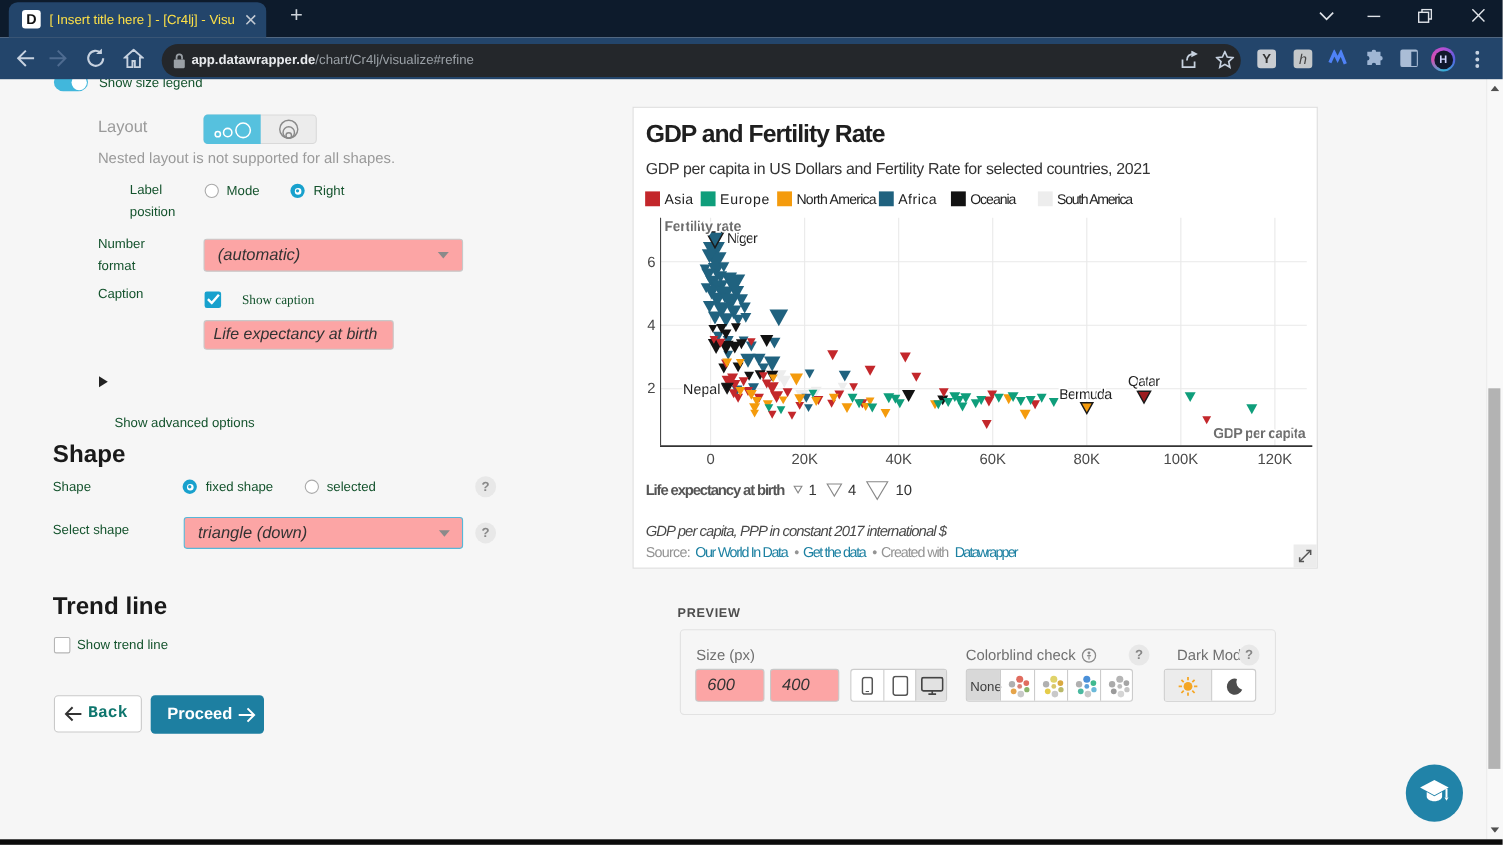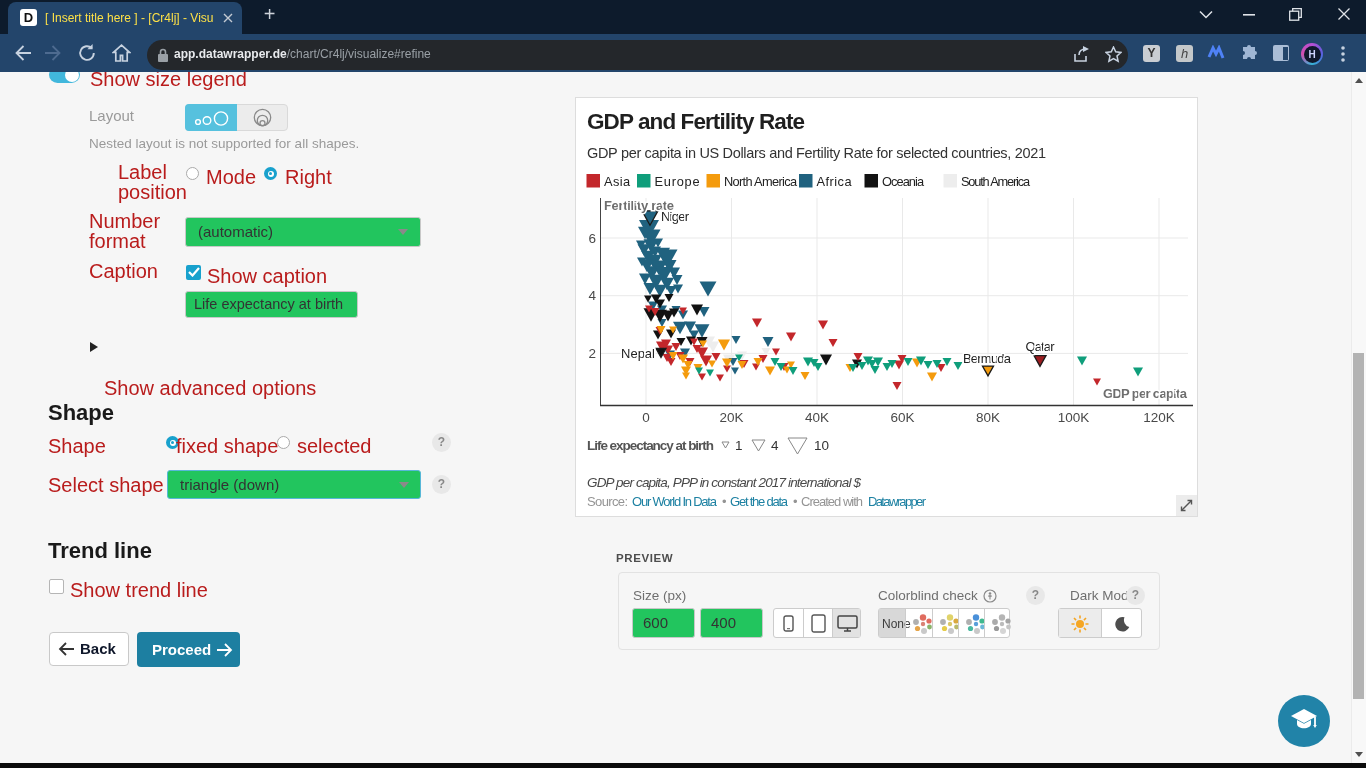--- a/index.html
+++ b/index.html
@@ -7,25 +7,25 @@
 #titlebar{position:absolute;left:0;top:0;width:1366px;height:34px;background:#0d1b2c;z-index:20;}
 #tab{position:absolute;left:8px;top:2px;width:234px;height:32px;background:#23456b;border-radius:8px 8px 0 0;z-index:21;}
 #toolbar{position:absolute;left:0;top:34px;width:1366px;height:38px;background:#23456b;z-index:20;}
 .chrome{z-index:22;position:absolute;}
 #urlpill{position:absolute;left:147px;top:40px;width:981px;height:30px;background:#24272b;border-radius:15px;z-index:21;}
 #urltext{position:absolute;left:174px;top:47px;font-size:12px;color:#e8eaed;white-space:nowrap;z-index:22;}
 #urltext span{color:#9aa0a6;}
 #blackbar{position:absolute;left:0;top:763px;width:1366px;height:5px;background:#0b0b0b;z-index:30;}
 #sbar{position:absolute;left:1351px;top:72px;width:15px;height:691px;background:#f8f8f8;border-left:1px solid #ebebeb;z-index:5;}
 #sthumb{position:absolute;left:1353px;top:353px;width:11px;height:346px;background:#b3b3b3;z-index:6;}
-.lbl{position:absolute;font-size:20px;color:#b91c1c;}
+.lbl{position:absolute;font-size:12px;color:#14532d;}
 .lblg{position:absolute;font-size:15px;color:#9a9a9a;}
 .help{position:absolute;font-size:13.5px;color:#9a9a9a;}
 .h2{position:absolute;font-size:22px;font-weight:bold;color:#1a1a1a;}
-.inputbox{position:absolute;background:#22c55e;border:1px solid #c8c8c8;border-radius:3px;font-size:15px;color:#333;}
+.inputbox{position:absolute;background:#fca5a5;border:1px solid #c8c8c8;border-radius:3px;font-size:15px;color:#333;font-style:italic;}
 .qm{position:absolute;width:19px;height:19px;border-radius:50%;background:#e8e8e8;color:#888;font-size:12px;font-weight:bold;text-align:center;line-height:19px;}
 .radio{position:absolute;width:13px;height:13px;border-radius:50%;background:#fff;border:1px solid #aaa;}
 .radio.on{border:none;background:#18a1cd;}
 .radio.on::after{content:"";position:absolute;left:3.5px;top:3.5px;width:6px;height:6px;border-radius:50%;background:#fff;}
 .radio.on::before{content:"";position:absolute;left:5px;top:5px;width:3px;height:3px;border-radius:50%;background:#18a1cd;z-index:2;}
 .cb{position:absolute;width:15px;height:15px;border-radius:2px;}
 .cb.on{background:#18a1cd;}
 .cb.off{background:#fff;border:1px solid #b5b5b5;}
 .cb.on svg{position:absolute;left:1.5px;top:2px;}
 .caret{position:absolute;width:0;height:0;border-left:5px solid transparent;border-right:5px solid transparent;border-top:6px solid #8a8a8a;}
@@ -141,48 +141,48 @@
 <div class="lbl" style="left:89px;top:211px;line-height:20px;">Number<br>format</div>
 <div class="inputbox" style="left:185px;top:217px;width:236px;height:30px;line-height:28px;padding-left:12px;">(automatic)</div>
 <div class="caret" style="left:398px;top:229px;"></div>
 
 <div class="lbl" style="left:89px;top:260px;">Caption</div>
 <div class="cb on" style="left:186px;top:265px;">
     <svg width="12" height="10" viewBox="0 0 12 10">
       <path d="M1 5l3.5 3.5L11 1" stroke="#fff" stroke-width="2.2" fill="none"></path>
     </svg>
   </div>
-<div class="lbl" style="left:207px;top:265px;">Show caption</div>
+<div class="lbl" style="left:220px;top:265px;font-family:Liberation Serif, serif;">Show caption</div>
 <div class="inputbox" style="left:185px;top:291px;width:173px;height:27px;line-height:25px;padding-left:8px;font-size:14.5px;">Life expectancy at birth</div>
 
 <div class="abs" style="left:90px;top:342px;width:0;height:0;border-top:5px solid transparent;border-bottom:5px solid transparent;border-left:8px solid #222;"></div>
 <div class="lbl" style="left:104px;top:340px;margin-top:37px;">Show advanced options</div>
 
 <div class="h2" style="left:48px;top:400px;">Shape</div>
 <div class="lbl" style="left:48px;top:435px;">Shape</div>
 <div class="radio on" style="left:166px;top:436px;"></div>
-<div class="lbl" style="left:176px;top:435px;text-align:right;">fixed shape</div>
+<div class="lbl" style="left:187px;top:435px;text-align:right;">fixed shape</div>
 <div class="radio" style="left:277px;top:436px;"></div>
 <div class="lbl" style="left:297px;top:435px;">selected</div>
 <div class="qm" style="left:432px;top:433px;">?</div>
 
 <div class="lbl" style="left:48px;top:474px;">Select shape</div>
 <div class="inputbox" style="left:167px;top:470px;width:254px;height:29px;line-height:27px;padding-left:12px;border-color:#57b7d8;">triangle (down)</div>
 <div class="caret" style="left:399px;top:482px;"></div>
 <div class="qm" style="left:432px;top:475px;">?</div>
 
 <div class="h2" style="left:48px;top:538px;">Trend line</div>
 <div class="cb off" style="left:49px;top:579px;"></div>
 <div class="lbl" style="left:70px;top:579px;">Show trend line</div>
 
 <div id="backbtn"></div>
 <svg class="abs" style="left:58px;top:641px" width="17" height="16" viewBox="0 0 17 16">
     <path d="M8 2L2 8l6 6M2 8h14" stroke="#333" stroke-width="1.8" fill="none"></path>
   </svg>
-<div class="abs" style="left:80px;top:640px;font-size:15px;font-weight:bold;color:#0f172a;">Back</div>
+<div class="abs" style="left:80px;top:640px;font-size:15px;font-weight:bold;color:#0f766e;font-family:Liberation Mono, monospace;">Back</div>
 <div id="proceedbtn"></div>
 <div class="abs" style="left:152px;top:641px;font-size:15px;font-weight:bold;color:#fff;">Proceed</div>
 <svg class="abs" style="left:216px;top:642px" width="17" height="16" viewBox="0 0 17 16">
     <path d="M9 2l6 6-6 6M15 8H1" stroke="#fff" stroke-width="1.8" fill="none"></path>
   </svg>
 
 <div id="card"></div>
 <svg class="abs" style="left:575px;top:97px;" width="623" height="420" viewBox="575 97 623 420">
   <text x="587" y="129" font-size="22.5" font-weight="bold" fill="#1f1f1f" textLength="218">GDP and Fertility Rate</text>
   <text x="587" y="158" font-size="14.5" fill="#333" textLength="459">GDP per capita in US Dollars and Fertility Rate for selected countries, 2021</text>
@@ -425,21 +425,21 @@
       </svg>
     </div>
 </div>
 <div class="pvlab" style="left:878px;top:588px;">Colorblind check</div>
 <svg class="abs" style="left:983px;top:589px" width="14" height="14" viewBox="0 0 14 14">
     <circle cx="7" cy="7" r="6" fill="none" stroke="#8a8a8a" stroke-width="1.2"></circle>
     <circle cx="7" cy="4.5" r="1.3" fill="#8a8a8a"></circle>
     <path d="M7 6.5v4M5.2 7.3l1.8-.8 1.8.8" stroke="#8a8a8a" stroke-width="1.1" fill="none"></path>
   </svg>
 <div class="qm" style="left:1026px;top:586px;">?</div>
-<div class="seg" style="left:878px;top:608px;width:132px;height:30px;border-radius:3px;">
+<div class="seg" style="left:878px;top:608px;width:152px;height:30px;border-radius:3px;">
   <div style="width:33px;background:#d8d8d8;">
       <div style="position:absolute;left:3px;top:8px;font-size:12px;color:#3d3d3d;">None</div>
     </div>
   <div style="width:33px;">
       <svg style="position:absolute;left:5px;top:3px" width="24" height="24" viewBox="0 0 24 24">
         <circle cx="12" cy="5.5" r="3.2" fill="#e06c5f"></circle>
         <circle cx="18" cy="9" r="2.6" fill="#e06c5f"></circle>
         <circle cx="18.5" cy="15" r="2.4" fill="#8ab36a"></circle>
         <circle cx="13" cy="19" r="3.0" fill="#c9c9c9"></circle>
         <circle cx="6.5" cy="16.5" r="2.6" fill="#e5a44a"></circle>

